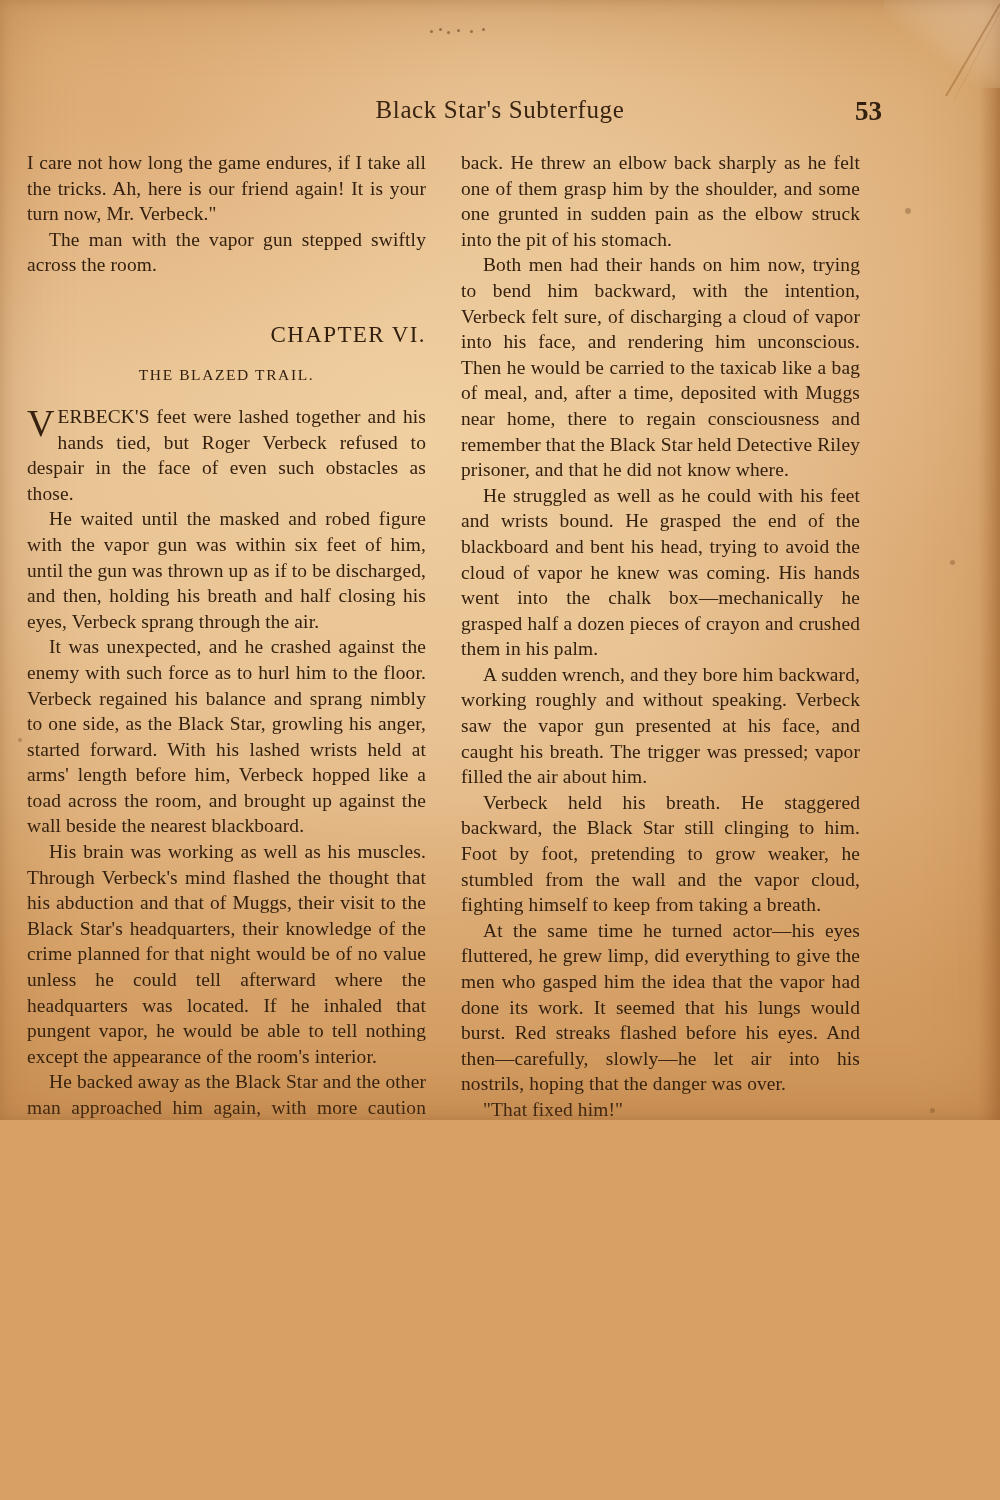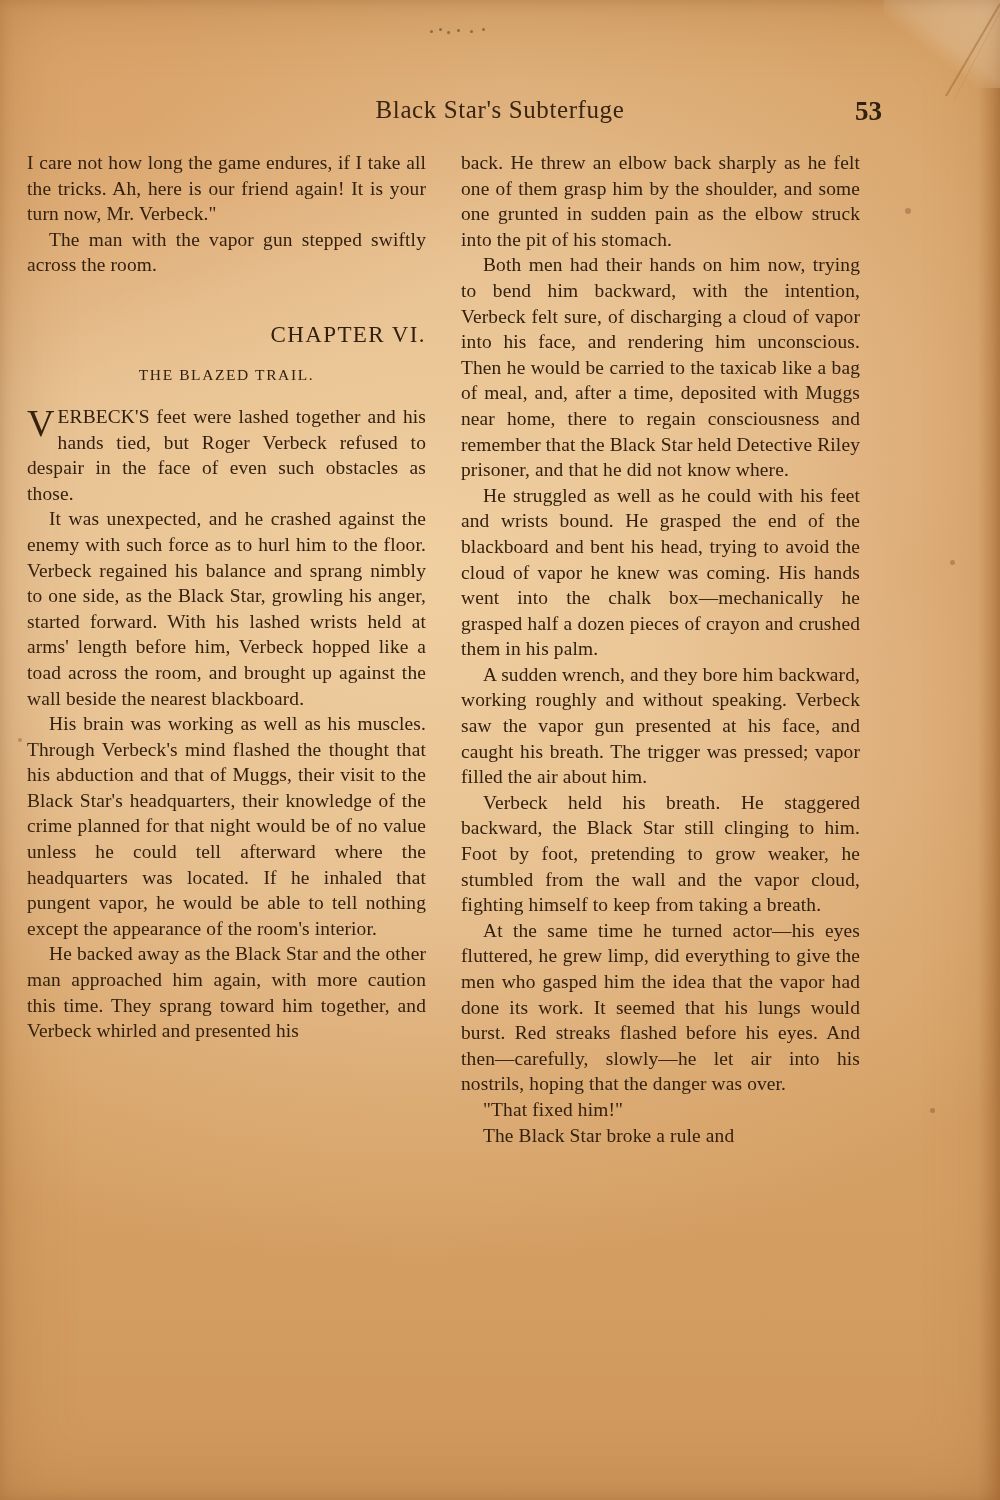--- a/index.html
+++ b/index.html
@@ -11,21 +11,21 @@
     height: 1500px;
     overflow: hidden;
     font-family: "Liberation Serif", serif;
     background: #d9a066;
   }
 
   
   .page {
     position: relative;
     width: 1000px;
-    height: 1500px;
+    height: 1120px;
     background:
       radial-gradient(ellipse 900px 700px at 42% 38%, #f0cfa0 0%, #e8c293 45%, #ddae78 72%, #d49f63 100%);
     overflow: hidden;
   }
   
   .stain-a {
     position: absolute;
     left: -40px; top: -60px;
     width: 560px; height: 460px;
     background: radial-gradient(ellipse at 30% 40%, rgba(214,150,90,0.38), rgba(214,150,90,0) 70%);
@@ -228,20 +228,21 @@
       <p>I care not how long the game endures, if I take all the tricks. Ah, here is our friend again! It is your turn now, Mr. Verbeck."</p>
       <p class="indent">The man with the vapor gun stepped swiftly across the room.</p>
 
       <div class="chapter-head">CHAPTER VI.</div>
       <div class="chapter-sub">THE BLAZED TRAIL.</div>
 
       <p class="dropcap-para">
         <span class="dropcap">V</span><span>ERBECK'S feet were lashed together and his hands tied, but Roger Verbeck refused to despair in the face of even such obstacles as those.</span>
       </p>
 
+      <p class="indent">He waited until the masked and robed figure with the vapor gun was within six feet of him, until the gun was thrown up as if to be discharged, and then, holding his breath and half closing his eyes, Verbeck sprang through the air.</p>
       <p class="indent">It was unexpected, and he crashed against the enemy with such force as to hurl him to the floor. Verbeck regained his balance and sprang nimbly to one side, as the Black Star, growling his anger, started forward. With his lashed wrists held at arms' length before him, Verbeck hopped like a toad across the room, and brought up against the wall beside the nearest blackboard.</p>
       <p class="indent">His brain was working as well as his muscles. Through Verbeck's mind flashed the thought that his abduction and that of Muggs, their visit to the Black Star's headquarters, their knowledge of the crime planned for that night would be of no value unless he could tell afterward where the headquarters was located. If he inhaled that pungent vapor, he would be able to tell nothing except the appearance of the room's interior.</p>
       <p class="indent">He backed away as the Black Star and the other man approached him again, with more caution this time. They sprang toward him together, and Verbeck whirled and presented his</p>
     </div>
 
     <div class="col">
       <p>back. He threw an elbow back sharply as he felt one of them grasp him by the shoulder, and some one grunted in sudden pain as the elbow struck into the pit of his stomach.</p>
       <p class="indent">Both men had their hands on him now, trying to bend him backward, with the intention, Verbeck felt sure, of discharging a cloud of vapor into his face, and rendering him unconscious. Then he would be carried to the taxicab like a bag of meal, and, after a time, deposited with Muggs near home, there to regain consciousness and remember that the Black Star held Detective Riley prisoner, and that he did not know where.</p>
       <p class="indent">He struggled as well as he could with his feet and wrists bound. He grasped the end of the blackboard and bent his head, trying to avoid the cloud of vapor he knew was coming. His hands went into the chalk box—mechanically he grasped half a dozen pieces of crayon and crushed them in his palm.</p>
       <p class="indent">A sudden wrench, and they bore him backward, working roughly and without speaking. Verbeck saw the vapor gun presented at his face, and caught his breath. The trigger was pressed; vapor filled the air about him.</p>

